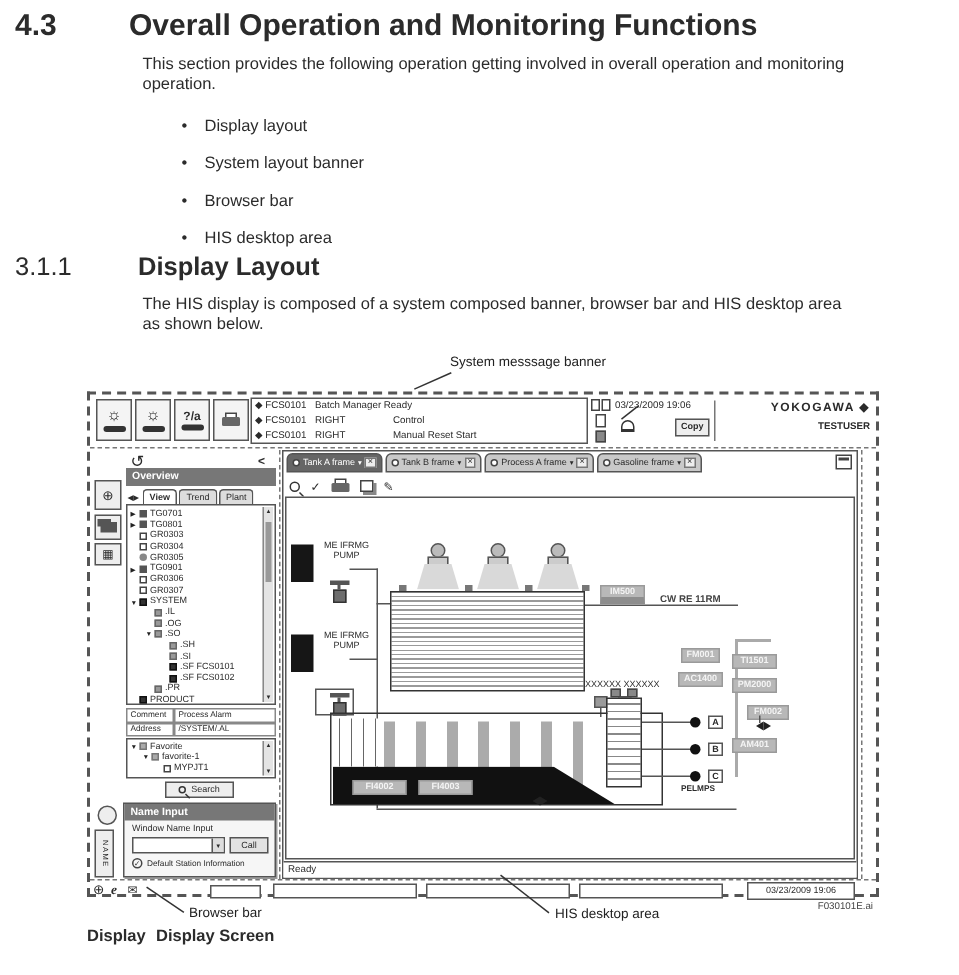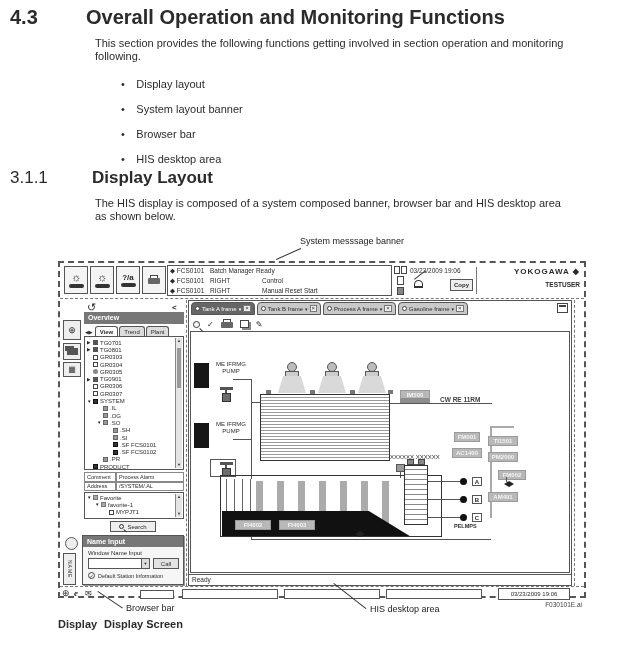--- a/index.html
+++ b/index.html
@@ -120,22 +120,22 @@
   .statusbar{border-top:1px solid #555;background:#fff;font-size:6.5px;padding:1px 3px}
   .tbtn{border:1px solid #555;background:#fff}
   .tray{border:1px solid #555;background:#fff;font-size:6px;display:flex;align-items:center;justify-content:center}
   .caption{font-size:11px;font-weight:bold}
 </style>
 </head>
 <body>
 
 <div class="abs h1n">4.3</div>
 <div class="abs h1t">Overall Operation and Monitoring Functions</div>
-<div class="abs body-txt" style="left:95px;top:37px">This section provides the following functions getting involved in section operation and monitoring</div>
-<div class="abs body-txt" style="left:95px;top:50px">following.</div>
+<div class="abs body-txt" style="left:95px;top:37px">This section provides the following operation getting involved in overall operation and monitoring</div>
+<div class="abs body-txt" style="left:95px;top:50px">operation.</div>
 
 <div class="abs" style="left:121px;top:74px">
   <span class="bullet-dot">•</span>
   <span class="body-txt" style="margin-left:7px">Display layout</span>
 </div>
 <div class="abs" style="left:121px;top:99px">
   <span class="bullet-dot">•</span>
   <span class="body-txt" style="margin-left:7px">System layout banner</span>
 </div>
 <div class="abs" style="left:121px;top:124px">

